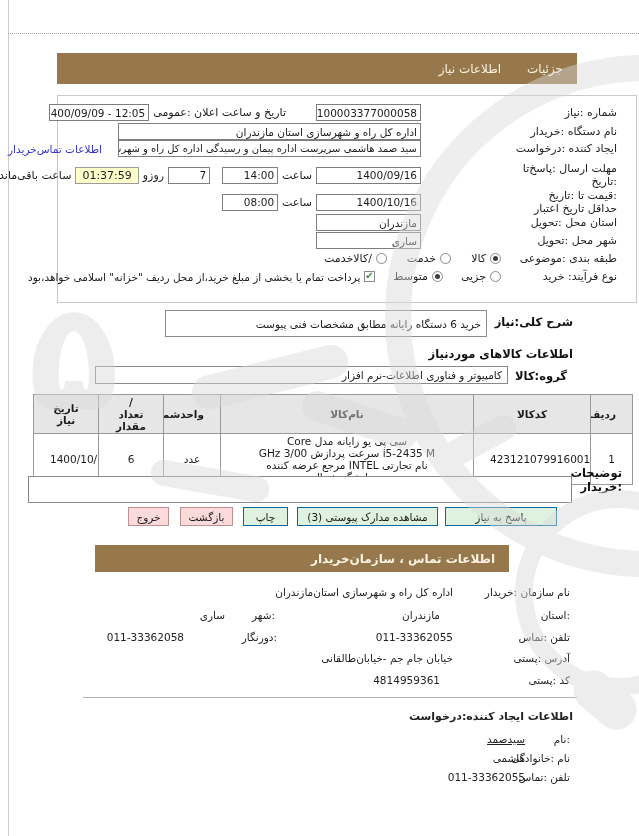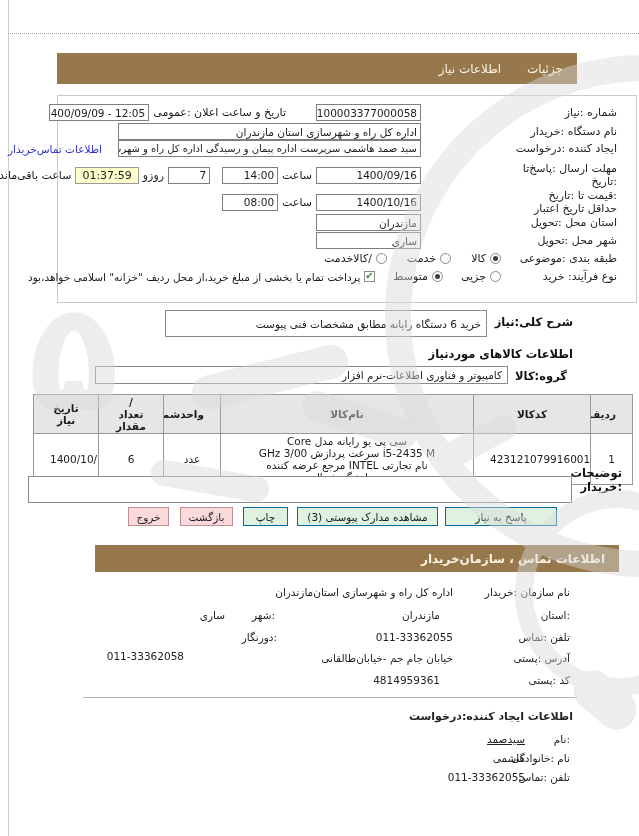--- a/index.html
+++ b/index.html
@@ -11,21 +11,21 @@
   #page{position:relative;width:639px;height:836px;overflow:hidden;background:#fff;}
 
   
   .vline{position:absolute;left:8px;top:0;width:1px;height:836px;background:#cccccc;}
   .dotline{position:absolute;left:8px;top:33px;width:631px;border-top:1px dotted #a3a3a3;}
 
   
   .brownbar{position:absolute;background:#97784C;color:#faf3e2;display:flex;align-items:center;
     direction:rtl;padding:0 14px;box-sizing:border-box;font-size:12px;}
   #tabsbar{left:57px;top:53px;width:520px;height:31px;gap:26px;}
-  #contactbar{left:95px;top:545px;width:524px;height:27px;font-weight:bold;font-size:12px;}
+  #contactbar{left:95px;top:545px;width:414px;height:27px;font-weight:bold;font-size:12px;}
 
   
   .panel{position:absolute;left:57px;top:95px;width:580px;height:208px;border:1px solid #c9c9c9;box-sizing:border-box;}
 
   
   .frow{position:absolute;right:22px;direction:rtl;display:flex;align-items:center;white-space:nowrap;gap:4px;}
   .flabel{width:192px;font-size:11px;color:#222;flex:0 0 auto;}
   .flabel2{width:112px;text-align:right;font-size:11px;color:#222;flex:0 0 auto;}
   .flabel .l2, .flabel2 .l2{display:block;line-height:13px;}
   .inp{border:1px solid #7e7e7e;background:#fff;height:17px;box-sizing:border-box;
@@ -223,21 +223,21 @@
   <span class="pvalue" style="right:186px;top:586px;">اداره کل راه و شهرسازی استان‌مازندران</span>
 
   <span class="plabel" style="right:69px;top:609px;">:استان</span>
   <span class="pvalue" style="right:199px;top:609px;">مازندران</span>
   <span class="plabel" style="right:364px;top:609px;">:شهر</span>
   <span class="pvalue" style="right:414px;top:609px;">ساری</span>
 
   <span class="plabel" style="right:69px;top:631px;">تلفن :تماس</span>
   <span class="pvalue ltr" style="right:186px;top:631px;">011-33362055</span>
   <span class="plabel" style="right:362px;top:631px;">:دورنگار</span>
-  <span class="pvalue ltr" style="right:455px;top:650px;padding-left:47px;">011-33362058</span>
+  <span class="pvalue ltr" style="right:455px;top:631px;padding-left:47px;">011-33362058</span>
 
   <span class="plabel" style="right:69px;top:652px;">آدرس :پستی</span>
   <span class="pvalue" style="right:186px;top:652px;">خیابان جام جم -خیابان‌طالقانی</span>
 
   <span class="plabel" style="right:69px;top:674px;">کد :پستی</span>
   <span class="pvalue ltr" style="right:199px;top:674px;">4814959361</span>
 
   <div class="hr"></div>
 
   <span class="plabel" style="right:66px;top:710px;font-weight:bold;font-size:11px;">اطلاعات ایجاد کننده:درخواست</span>

